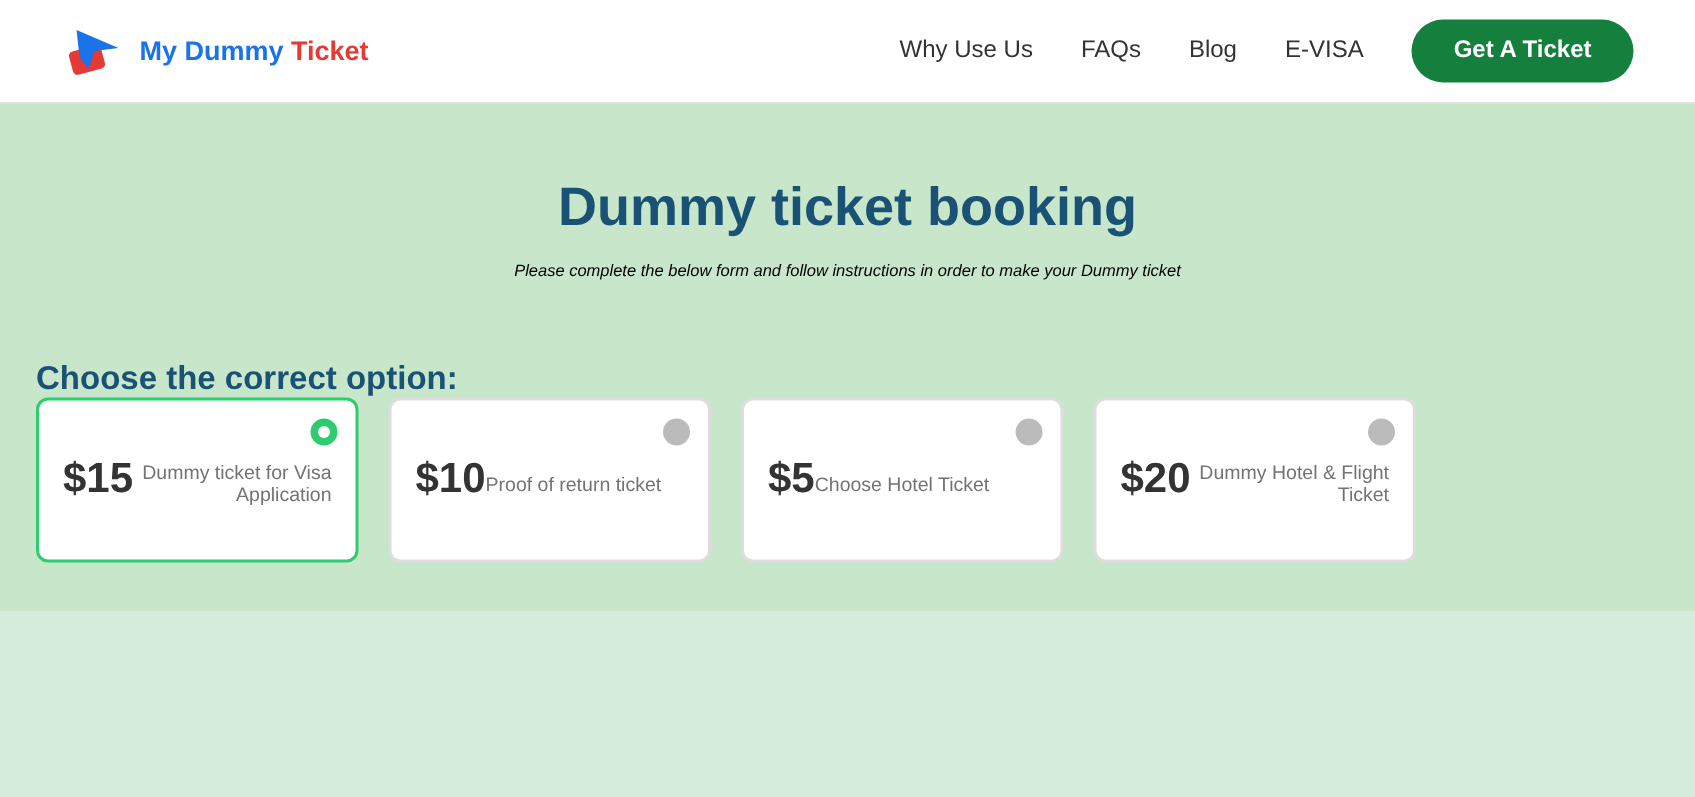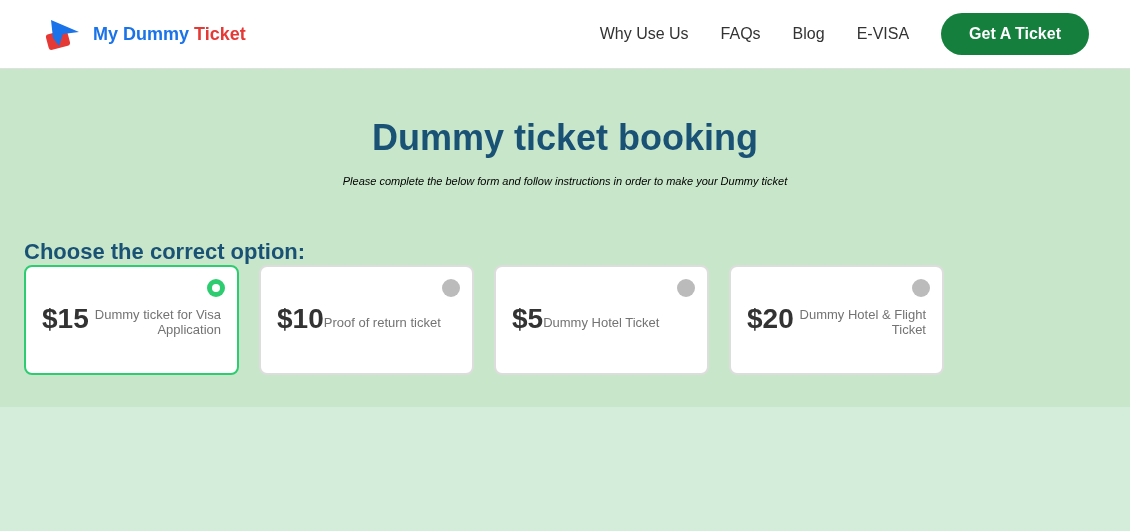--- a/index.html
+++ b/index.html
@@ -192,21 +192,21 @@
 
     <div class="card">
       <div class="card-radio"></div>
       <div class="card-price">$10</div>
       <div class="card-label">Proof of return ticket</div>
     </div>
 
     <div class="card">
       <div class="card-radio"></div>
       <div class="card-price">$5</div>
-      <div class="card-label">Dummy Hotel Ticket</div>
+      <div class="card-label">Choose Hotel Ticket</div>
     </div>
 
     <div class="card">
       <div class="card-radio"></div>
       <div class="card-price">$20</div>
       <div class="card-label">Dummy Hotel &amp; Flight Ticket</div>
     </div>
 
   </div>
 </div>

